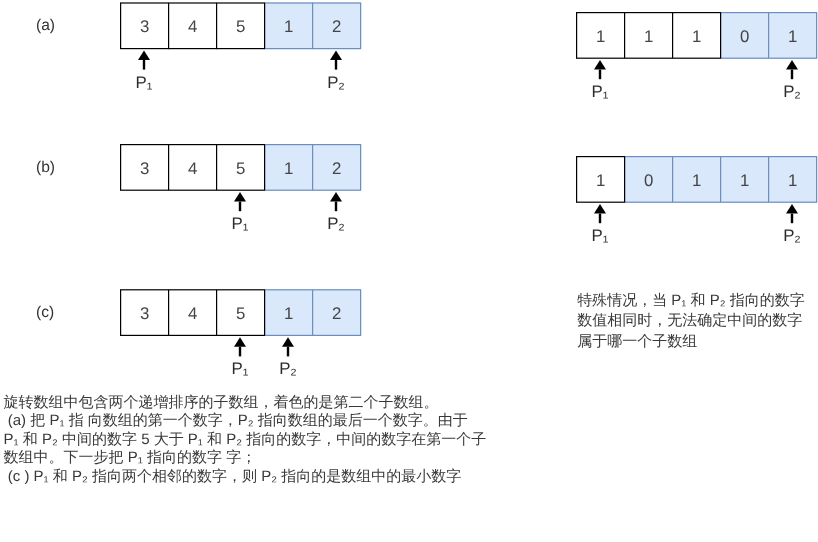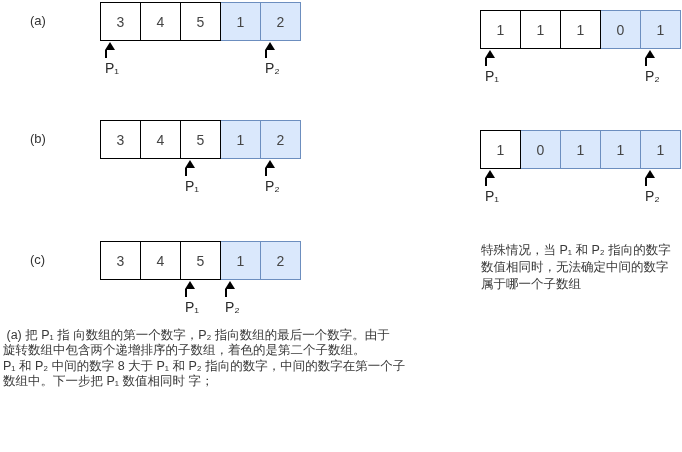--- a/index.html
+++ b/index.html
@@ -16,21 +16,21 @@
     font-size:14px; color:#454545; z-index:2;
   }
   .cell.shaded {
     background:var(--shaded-fill,#dae8fc);
     border-color:var(--shaded-border,#6c8ebf);
     z-index:1;
   }
   .c0{left:0} .c1{left:40px} .c2{left:80px} .c3{left:120px} .c4{left:160px}
   .pointer {
     position:absolute; top:40px; width:30px; z-index:3;
-    display:flex; flex-direction:column; 
+    display:flex; flex-direction:column; align-items:center;
   }
   .arrow-head {
     width:0; height:0;
     border-left:5px solid transparent; border-right:5px solid transparent;
     border-bottom:8px solid #000;
   }
   .arrow-stem { width:2px; height:8px; background:#000; }
   .pointer-label { margin-top:3px; font-size:14px; color:#2b2b2b; line-height:14px; }
   .fig-label { position:absolute; left:30px; font-size:13px; color:#333; }
   .caption {
@@ -142,19 +142,20 @@
     </div>
   </div>
 
   <div class="side-note">
     <div class="line">特殊情况，当 P₁ 和 P₂ 指向的数字</div>
     <div class="line">数值相同时，无法确定中间的数字</div>
     <div class="line">属于哪一个子数组</div>
   </div>
 
   <div class="caption">
+    <div class="line">旋转数组中包含两个递增排序的子数组，着色的是第二个子数组。</div>
     <div class="line"> (a) 把 P₁ 指 向数组的第一个数字，P₂ 指向数组的最后一个数字。由于</div>
-    <div class="line">旋转数组中包含两个递增排序的子数组，着色的是第二个子数组。</div>
-    <div class="line">P₁ 和 P₂ 中间的数字 8 大于 P₁ 和 P₂ 指向的数字，中间的数字在第一个子</div>
-    <div class="line">数组中。下一步把 P₁ 数值相同时 字；</div>
+    <div class="line">P₁ 和 P₂ 中间的数字 5 大于 P₁ 和 P₂ 指向的数字，中间的数字在第一个子</div>
+    <div class="line">数组中。下一步把 P₁ 指向的数字 字；</div>
+    <div class="line"> (c ) P₁ 和 P₂ 指向两个相邻的数字，则 P₂ 指向的是数组中的最小数字</div>
   </div>
 
 </div>
 
 </body></html>

